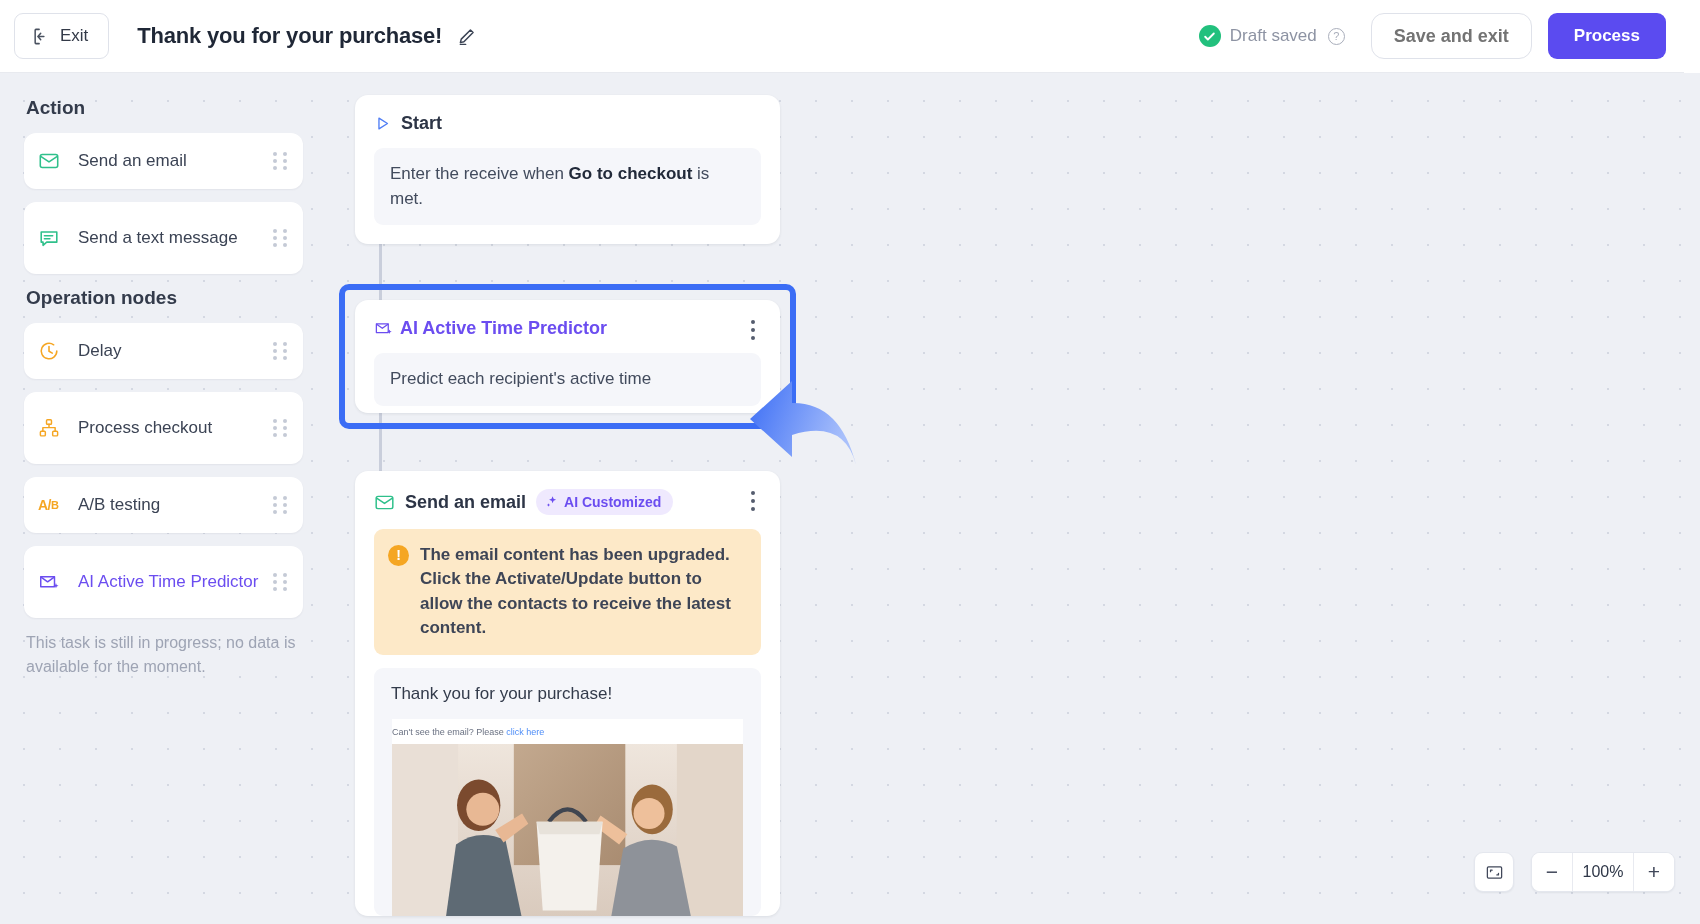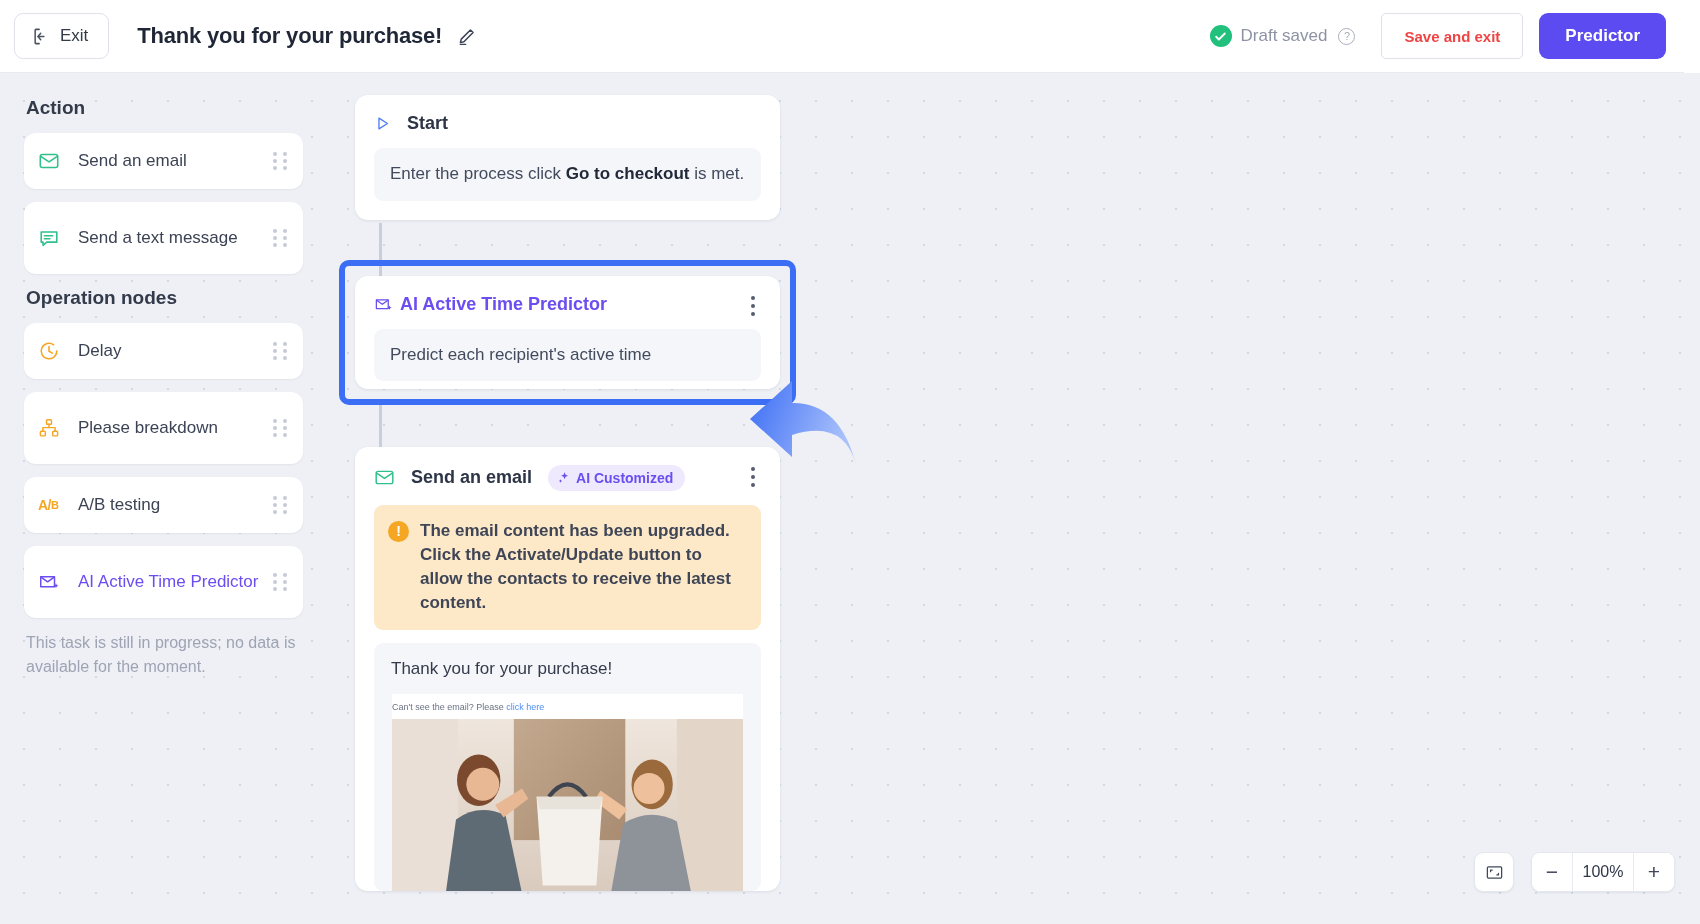--- a/index.html
+++ b/index.html
@@ -44,22 +44,22 @@
     flex: none;
   }
   .help-q {
     width: 17px; height: 17px; border-radius: 50%;
     border: 1.4px solid #a9aebb; color: #a9aebb;
     font-size: 11px; line-height: 14px; text-align: center;
     margin-left: 2px; cursor: pointer;
   }
   .btn-outline {
     height: 46px; padding: 0 22px;
-    border: 1px solid #dfe2ea; border-radius: 5px; background: #fff;
-    font-size: 15px; font-weight: bold; color: #ef4444; cursor: pointer;
+    border: 1px solid #dfe2ea; border-radius: 13px; background: #fff;
+    font-size: 18px; font-weight: bold; color: #737373; cursor: pointer;
   }
   .btn-primary {
     height: 46px; padding: 0 26px; margin-left: 16px;
     border: none; border-radius: 9px; background: #5b4bf0;
     font-size: 17px; font-weight: bold; color: #fff; cursor: pointer;
   }
 
   
   .canvas {
     position: absolute; top: 73px; left: 0;
@@ -120,21 +120,21 @@
     background: #c9cedb;
   }
   .flow-card {
     position: relative;
     width: 425px; background: #fff;
     border-radius: 13px;
     box-shadow: 0 1px 3px rgba(30,40,60,.09);
     padding: 18px 19px 19px 19px;
   }
   .flow-card-head {
-    display: flex; align-items: center; gap: 16px;
+    display: flex; align-items: center; gap: 10px;
     font-size: 18px; font-weight: bold; color: #2d3546;
     margin-bottom: 14px;
   }
   .flow-card-head.accent { color: #6b4df0; gap: 7px; }
   .flow-body {
     background: #f5f6fa; border-radius: 9px;
     padding: 14px 16px;
     font-size: 17px; line-height: 1.45; color: #424b5d;
   }
   .flow-body b { font-weight: bold; color: #222a3a; }
@@ -246,21 +246,21 @@
     <div class="draft-status">
       <span class="check-circle">
         <svg width="13" height="13" viewBox="0 0 24 24" fill="none" stroke="#fff" stroke-width="3.4" stroke-linecap="round" stroke-linejoin="round">
           <path d="M4 12.5l5 5 11-11"></path>
         </svg>
       </span>
       <span>Draft saved</span>
       <span class="help-q">?</span>
     </div>
     <button class="btn-outline">Save and exit</button>
-    <button class="btn-primary">Predictor</button>
+    <button class="btn-primary">Process</button>
   </div>
 </div>
 
 <div class="canvas">
 
   <div class="side-panel">
 
     <div class="side-heading">Action</div>
 
     <div class="node-card">
@@ -322,21 +322,21 @@
 
     <div class="node-card tall">
       <span class="node-ico">
         <svg width="22" height="22" viewBox="0 0 24 24" fill="none" stroke="#f5a623" stroke-width="1.6" stroke-linecap="round" stroke-linejoin="round">
           <rect x="9.3" y="3" width="5.4" height="5" rx="1"></rect>
           <rect x="2.6" y="15.6" width="5.4" height="5" rx="1"></rect>
           <rect x="16" y="15.6" width="5.4" height="5" rx="1"></rect>
           <path d="M12 8v3.6M5.3 15.6v-4h13.4v4"></path>
         </svg>
       </span>
-      <span class="node-label">Please breakdown</span>
+      <span class="node-label">Process checkout</span>
       <span class="grip">
           <i></i>
           <i></i>
           <i></i>
           <i></i>
           <i></i>
           <i></i>
         </span>
     </div>
 
@@ -384,21 +384,21 @@
     <div class="flow-card" style="margin-top:22px;">
       <div class="flow-card-head">
         <span style="display:flex">
           <svg width="17" height="17" viewBox="0 0 24 24" fill="none" stroke="#4f7df5" stroke-width="1.9" stroke-linejoin="round">
             <path d="M7 4.5l12 7.5-12 7.5z"></path>
           </svg>
         </span>
         <span>Start</span>
       </div>
       <div class="flow-body">
-        <span>Enter the process click </span><b>Go to checkout</b><span> is met.</span>
+        <span>Enter the receive when </span><b>Go to checkout</b><span> is met.</span>
       </div>
     </div>
 
     <div style="position:relative; margin-top:56px;">
       <div class="highlight-ring" style="left:-16px; top:-16px; width:457px; height:145px;"></div>
       <div class="flow-card" style="height:113px;">
         <div class="flow-card-head accent">
           <span style="display:flex">
             <svg width="19" height="19" viewBox="0 0 24 24" fill="none" stroke="#6b4df0" stroke-width="1.6" stroke-linecap="round" stroke-linejoin="round">
               <path d="M3 6.2h15v11H3z"></path>

